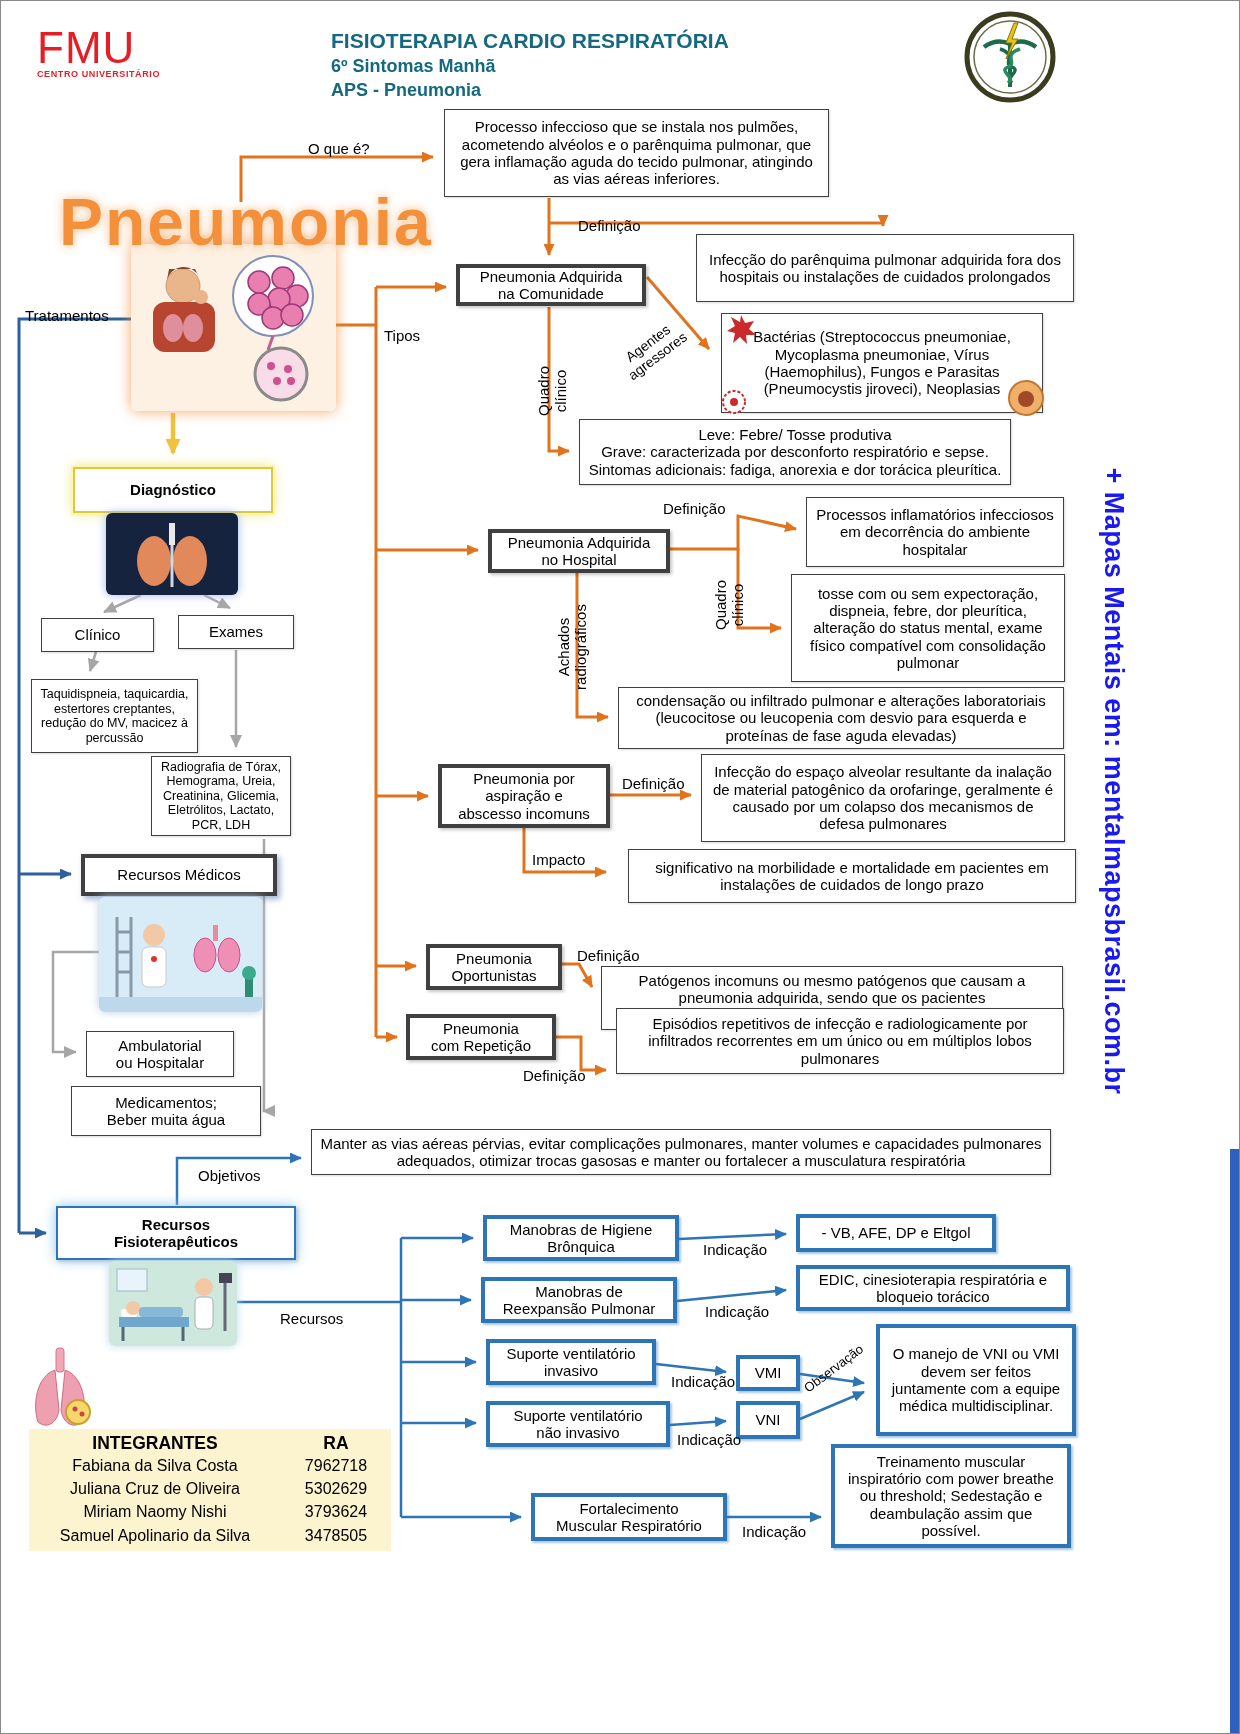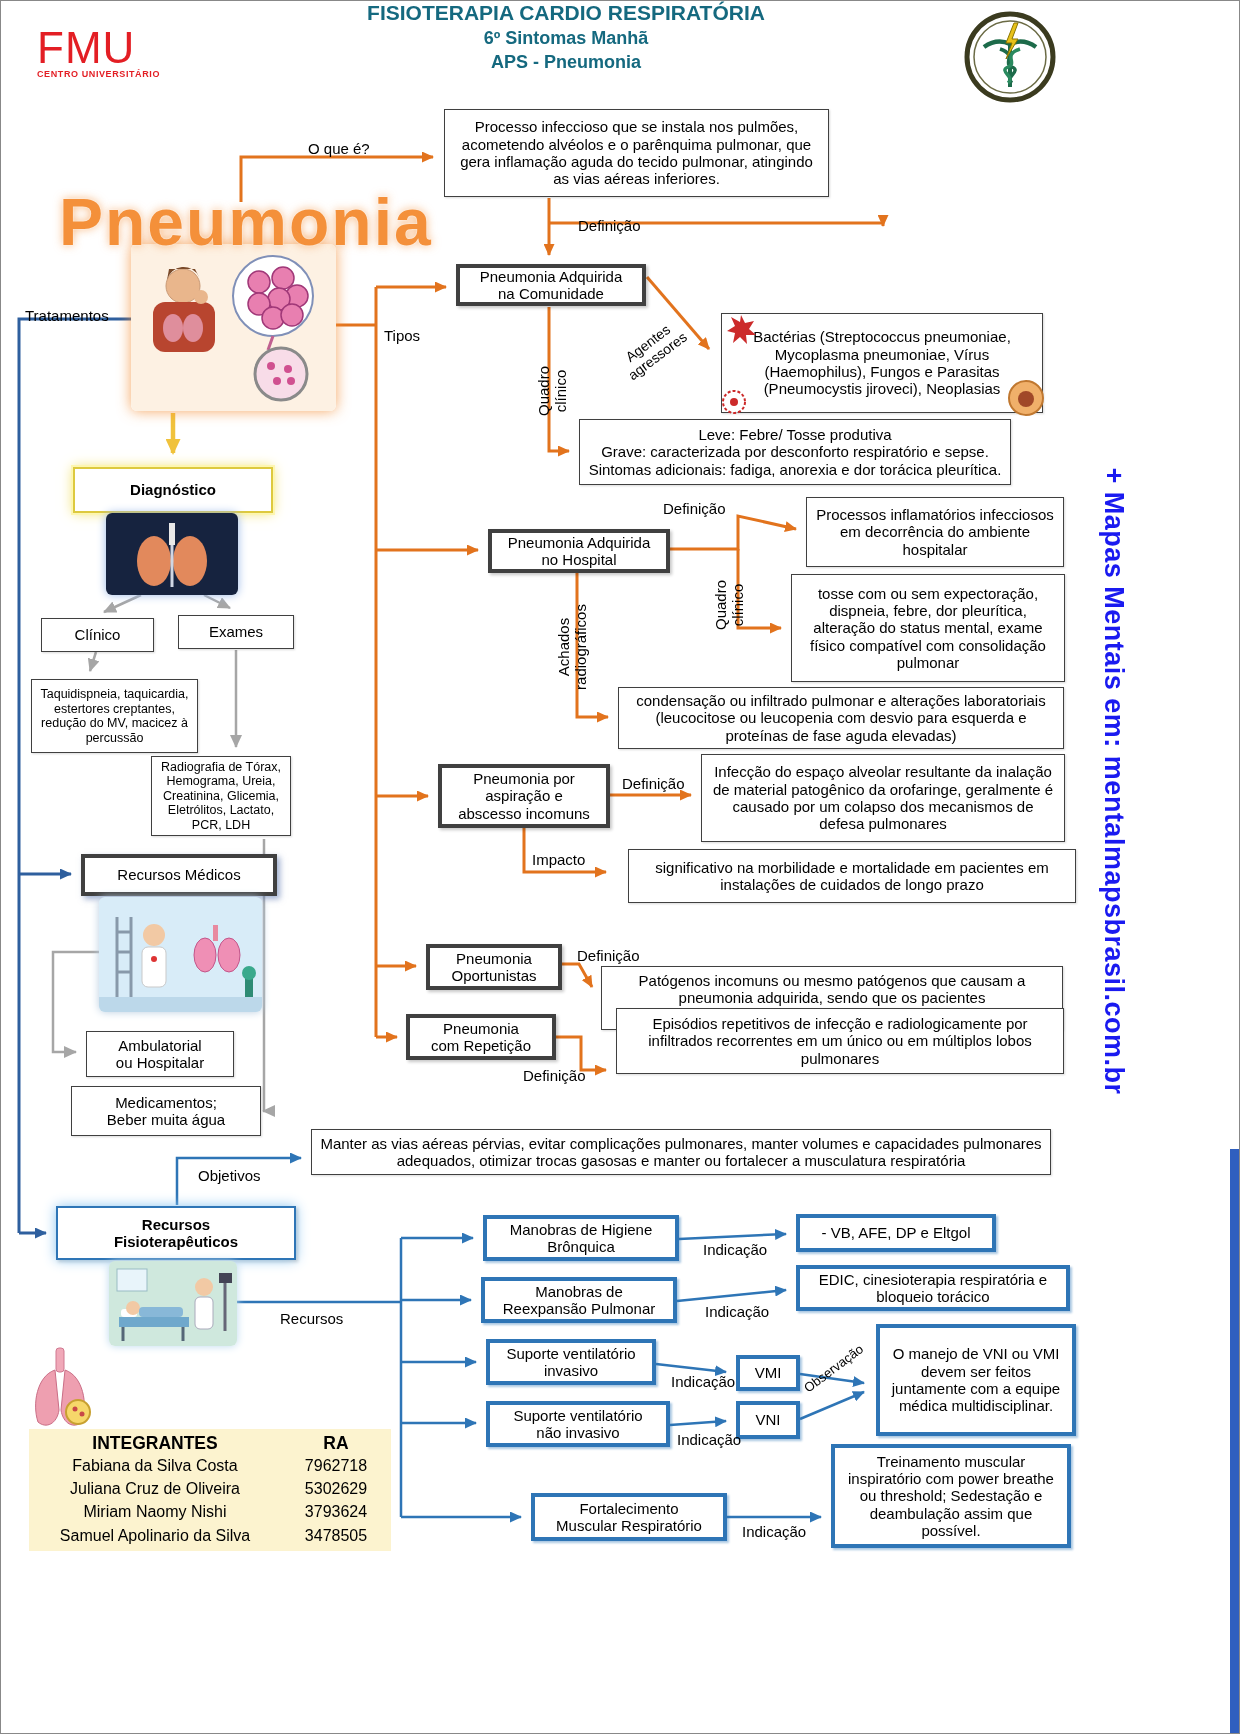--- a/index.html
+++ b/index.html
@@ -20,21 +20,21 @@
         transform:translate(-50%,-50%) rotate(-37deg)}
   .img{position:absolute;z-index:2;border-radius:6px;overflow:hidden}
   .bigtitle{position:absolute;z-index:3;font-size:66px;font-weight:800;letter-spacing:2px;color:#f4903a;
             text-shadow:0 0 2px #fff,0 0 10px rgba(244,144,58,.65)}
   .diagbox{border:2px solid #ddc93f;box-shadow:0 0 0 2px #fdf6b0,0 0 12px #f0e06a;font-weight:bold}
   .medbox{font-weight:normal;box-shadow:3px 3px 6px rgba(80,110,170,.55)}
   .fisiobox{font-weight:bold;border:2px solid #2e75b6;box-shadow:0 0 12px #8ec6f0,2px 2px 3px rgba(0,0,0,.2)}
   .hdr-fmu{position:absolute;left:36px;top:26px;z-index:3;color:#e31e24}
   .hdr-fmu .big{font-size:44px;font-weight:400;line-height:.95;letter-spacing:1px}
   .hdr-fmu .sub{font-size:9px;font-weight:bold;letter-spacing:.6px}
-  .hdr-title{position:absolute;left:330px;top:0;width:470px;z-index:3;text-align:center;color:#15697f;font-weight:bold}
+  .hdr-title{position:absolute;left:330px;top:28px;width:470px;z-index:3;text-align:left;color:#15697f;font-weight:bold}
   .hdr-title .l1{font-size:21px}
   .hdr-title .l2,.hdr-title .l3{font-size:18px;margin-top:3px}
   .banner{position:absolute;left:1128px;top:415px;width:730px;height:38px;z-index:3;
           transform-origin:0 0;transform:rotate(90deg);
           font-size:27px;font-weight:bold;color:#1a1af0;text-align:center;letter-spacing:.5px}
   .bluestrip{position:absolute;left:1229px;top:1148px;width:11px;height:586px;background:#2f5fbf;z-index:2}
   .integ{position:absolute;left:28px;top:1428px;width:362px;height:122px;background:#fcf3cf;z-index:2;padding-top:4px}
   .integ .hrow{display:flex;font-weight:bold;font-size:17.5px}
   .integ .row{display:flex;font-size:16px;line-height:1.45}
   .integ .ncol{flex:1;text-align:center}
@@ -176,20 +176,21 @@
 
   <div class="lbl" style="left:307px;top:139px">O que é?</div>
   <div class="box b-plain" style="left:443px;top:108px;width:385px;height:88px">Processo infeccioso que se instala nos pulmões, acometendo alvéolos e o parênquima pulmonar, que gera inflamação aguda do tecido pulmonar, atingindo as vias aéreas inferiores.</div>
 
   <div class="lbl" style="left:383px;top:326px">Tipos</div>
   <div class="lbl" style="left:24px;top:306px">Tratamentos</div>
 
   <div class="lbl" style="left:577px;top:216px">Definição</div>
   <div class="box" style="left:455px;top:263px;width:190px;height:42px">Pneumonia Adquirida
 na Comunidade</div>
+  <div class="box b-plain" style="left:695px;top:233px;width:378px;height:68px">Infecção do parênquima pulmonar adquirida fora dos hospitais ou instalações de cuidados prolongados</div>
   <div class="dlbl" style="left:652px;top:349px">Agentes
 agressores</div>
   <div class="box b-plain" style="left:720px;top:312px;width:322px;height:100px">Bactérias (Streptococcus pneumoniae, Mycoplasma pneumoniae, Vírus (Haemophilus), Fungos e Parasitas (Pneumocystis jiroveci), Neoplasias</div>
   <div class="img" style="left:722px;top:310px;width:36px;height:36px;z-index:3">
     <svg width="36" height="36" viewBox="0 0 36 36">
         <path d="M18,4 L22,12 L31,10 L26,18 L33,24 L23,24 L24,33 L17,26 L10,32 L12,22 L4,20 L12,15 L8,6 L17,11 Z" fill="#cc2a2a"></path>
       </svg>
   </div>
   <div class="img" style="left:716px;top:384px;width:34px;height:34px;z-index:3">
     <svg width="34" height="34" viewBox="0 0 34 34">

